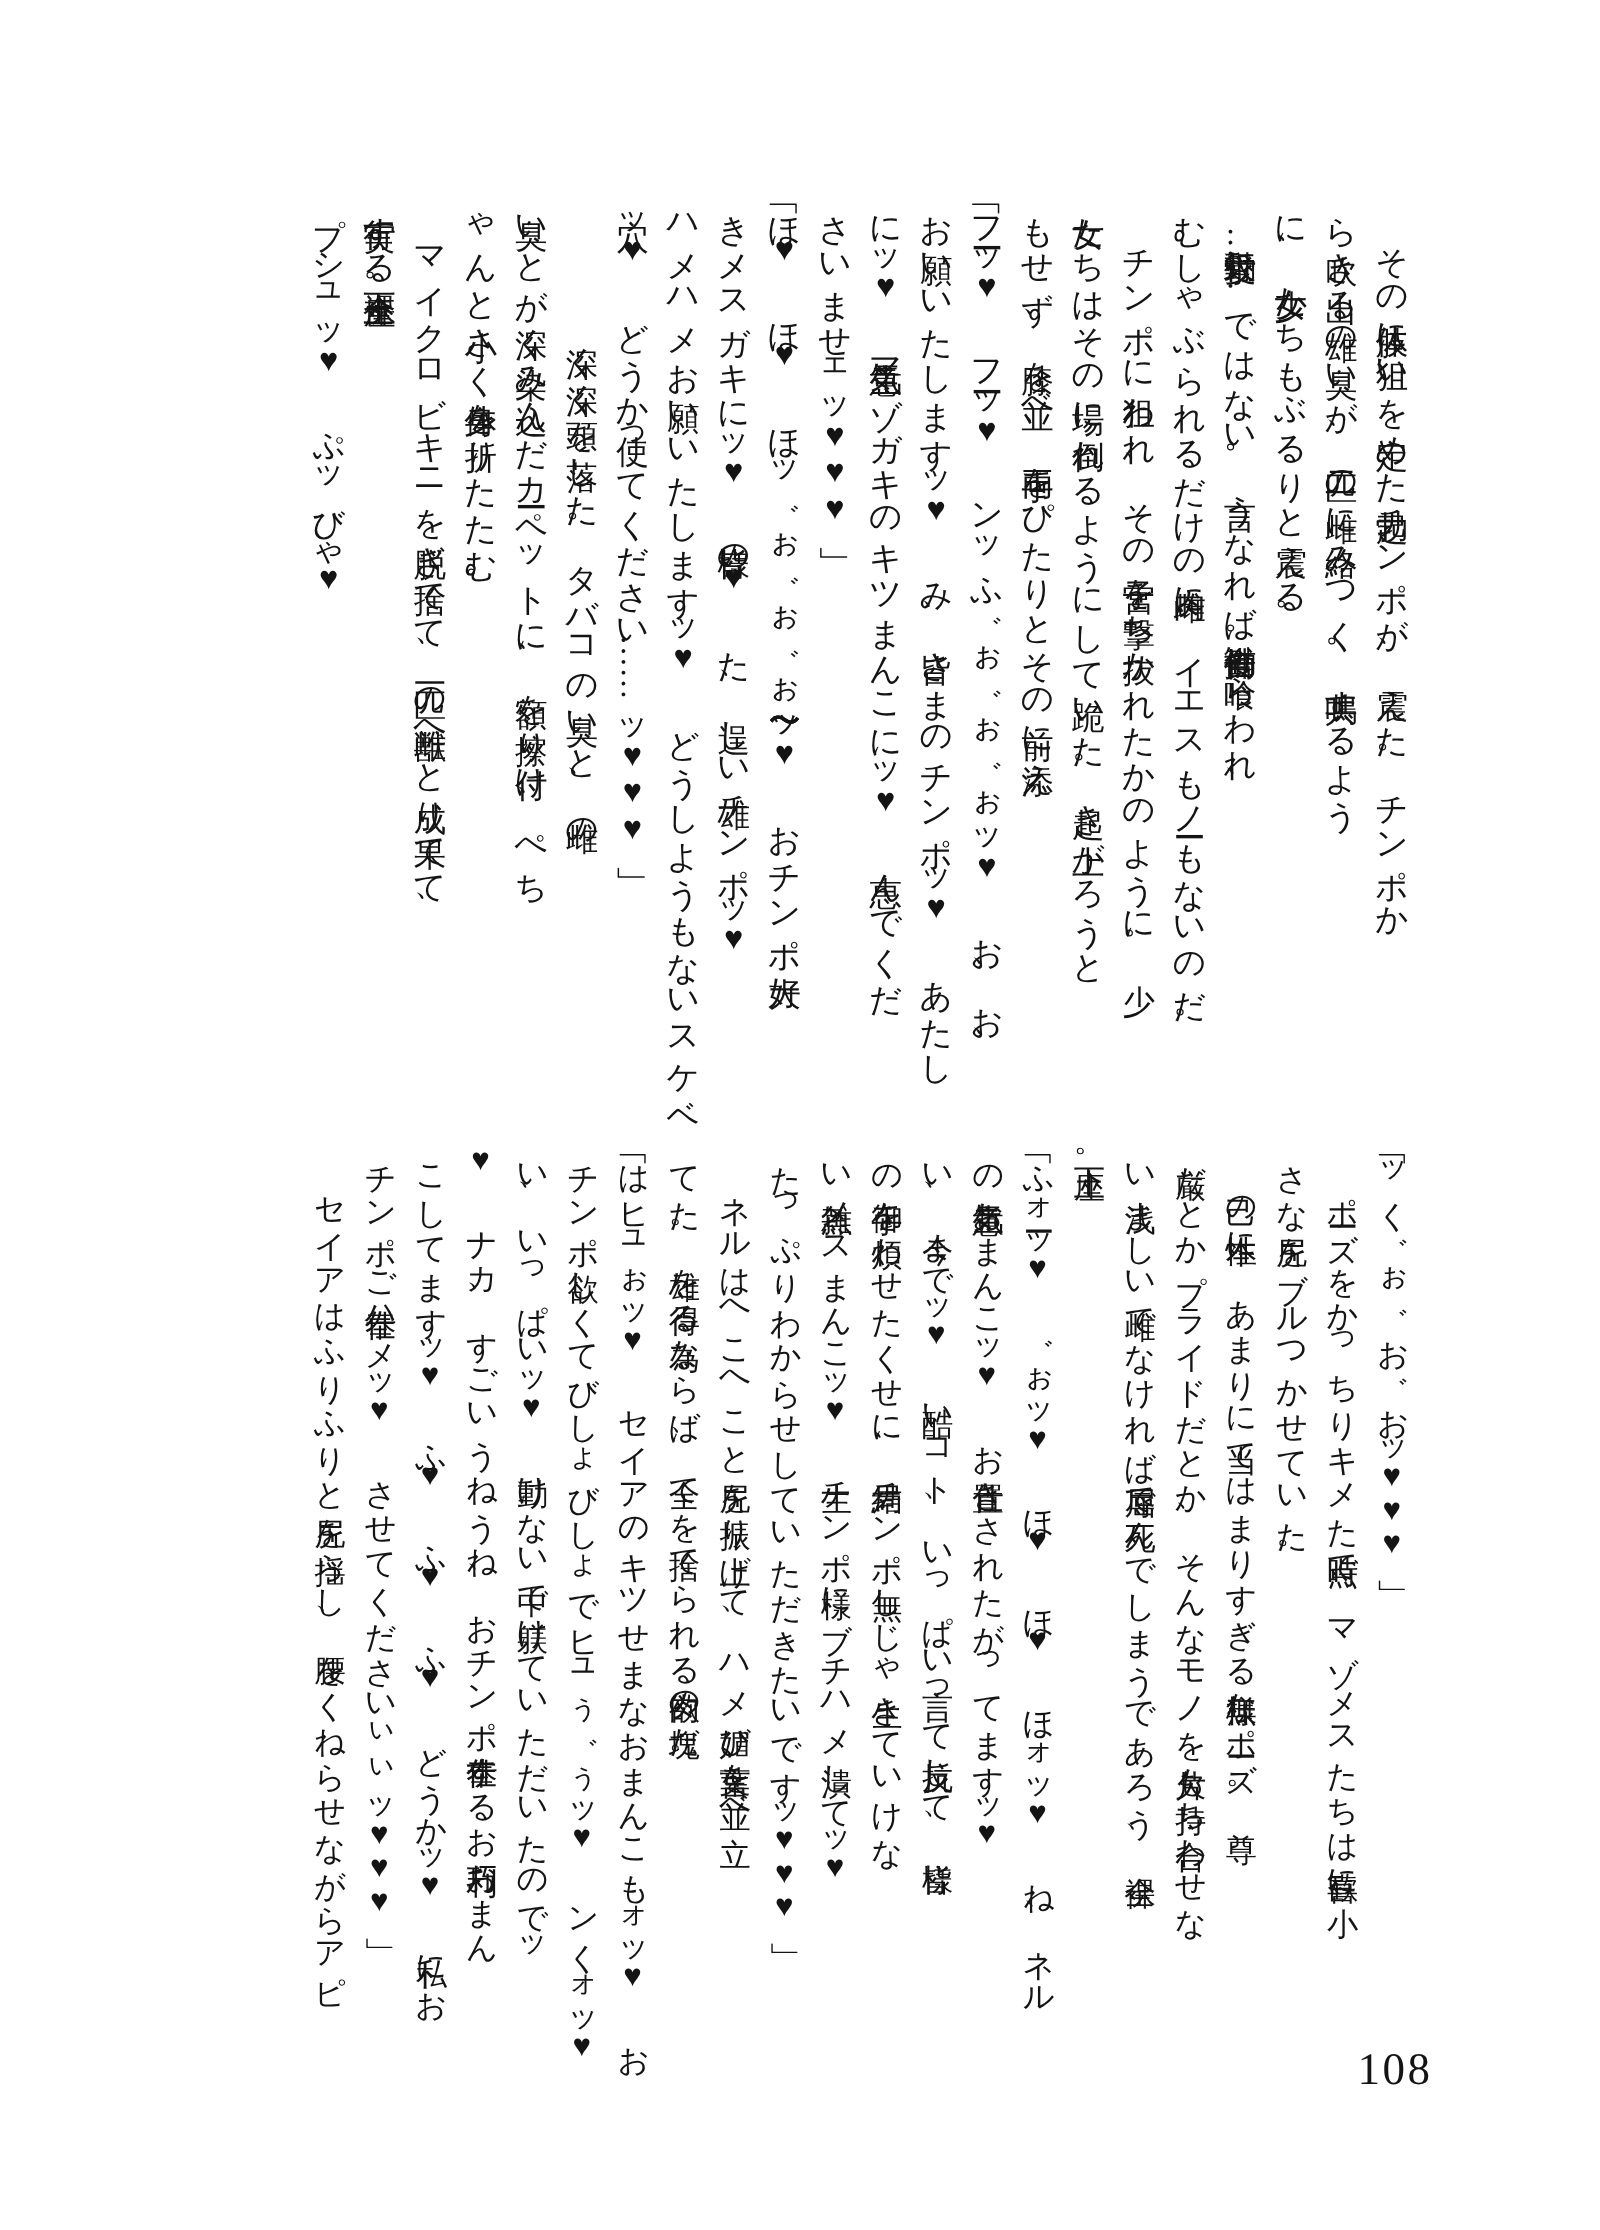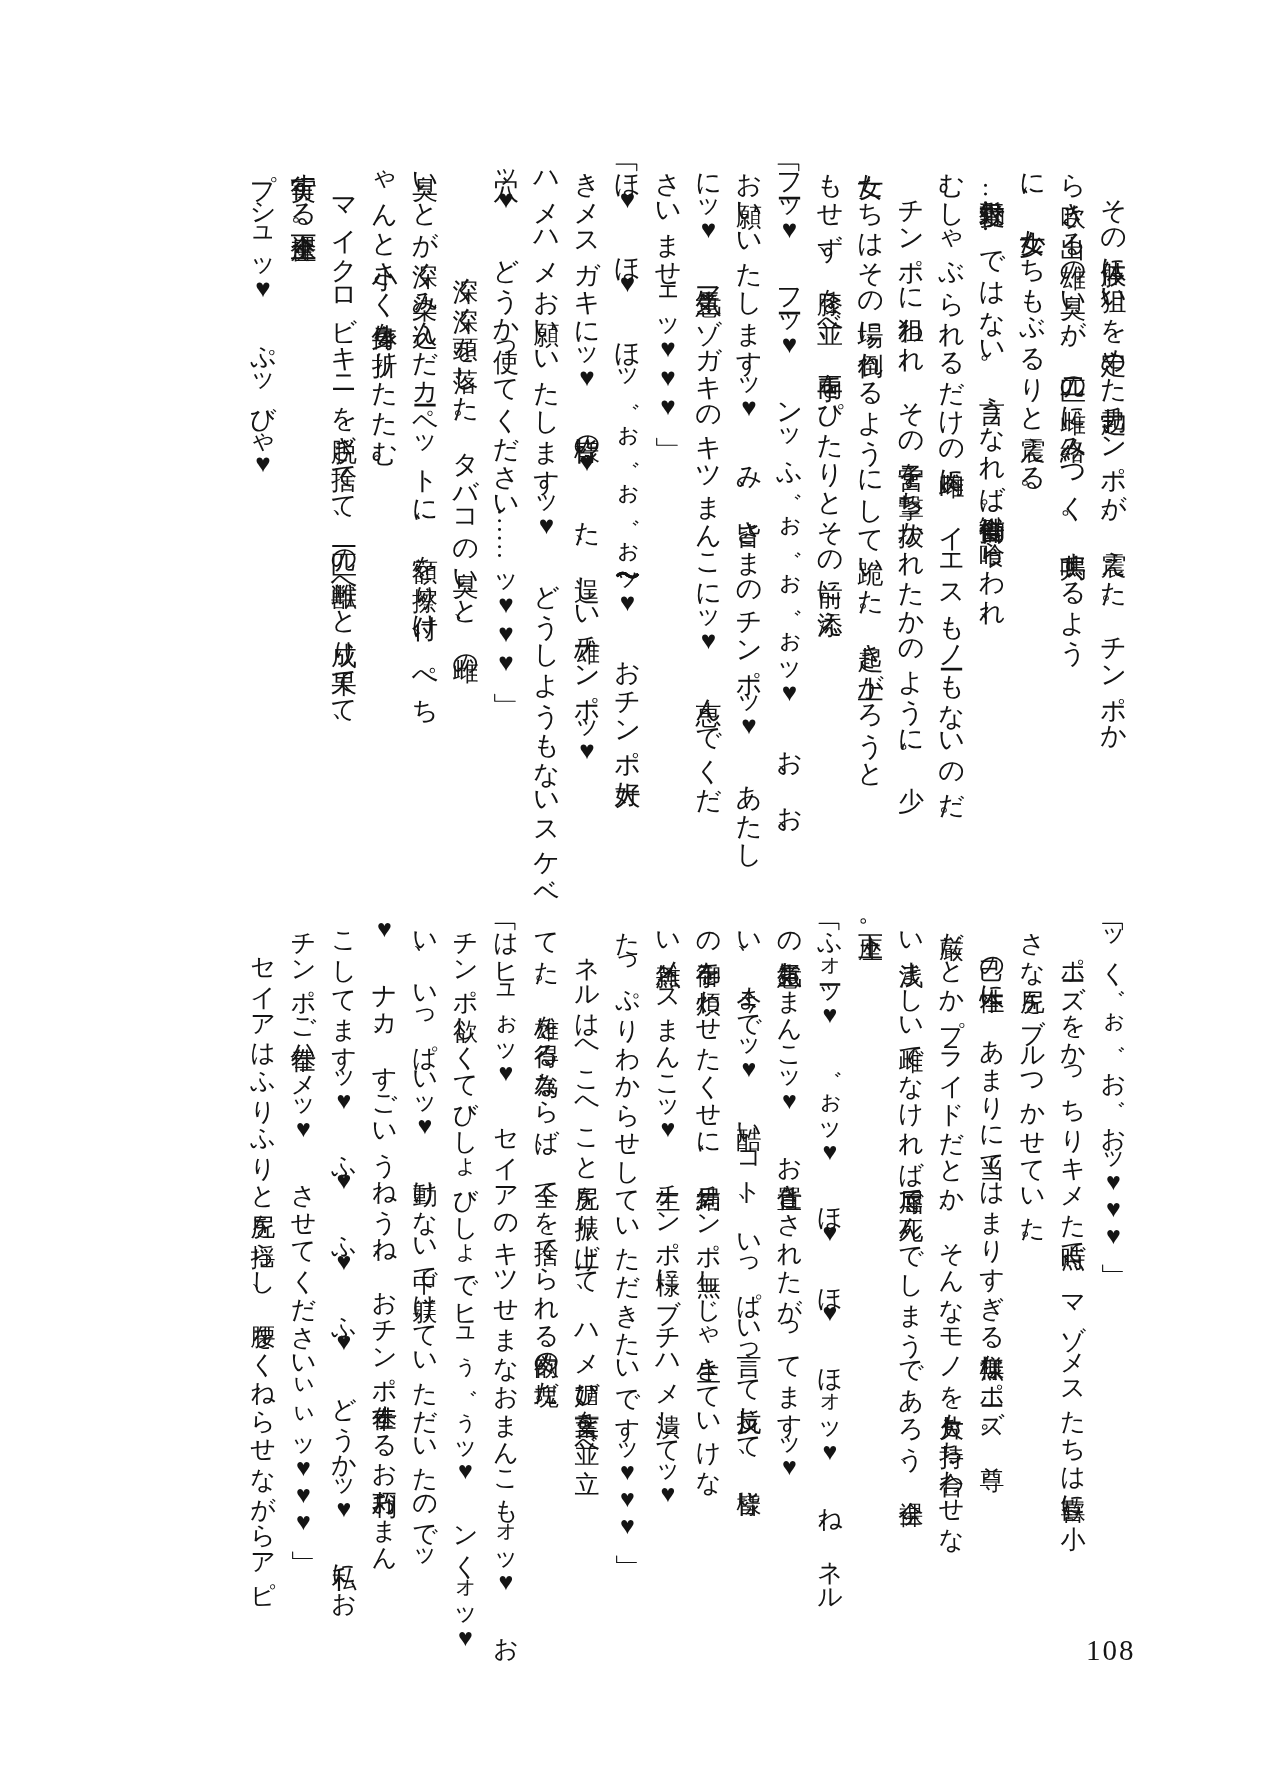--- a/index.html
+++ b/index.html
@@ -39,21 +39,21 @@
   .col {
     margin: 0;
     padding: 0;
     line-height: 40.5px;   
     white-space: pre;
   }
   .pagenum {
     position: absolute;
     top: 1634px;
     left: 1086px;
-    font-size: 29px;
+    font-size: 36px;
     letter-spacing: 2px;
     color: #141414;
   }
 </style>
 </head>
 <body>
 
 <main class="page">
 
   <section id="block-top" class="tblock">

